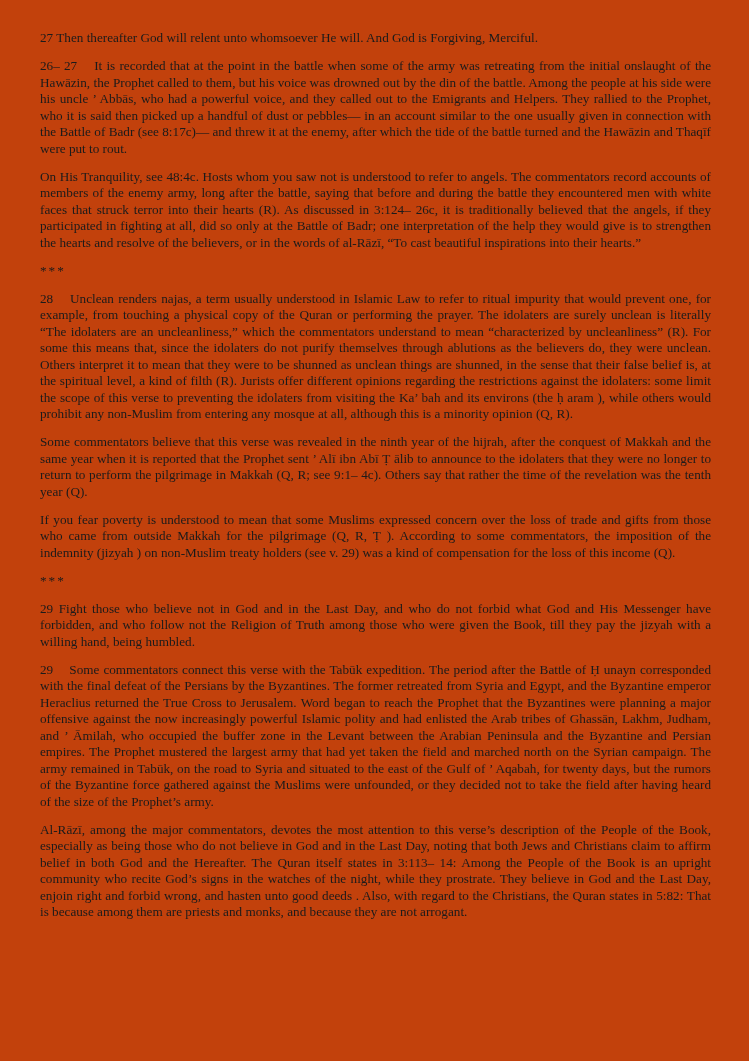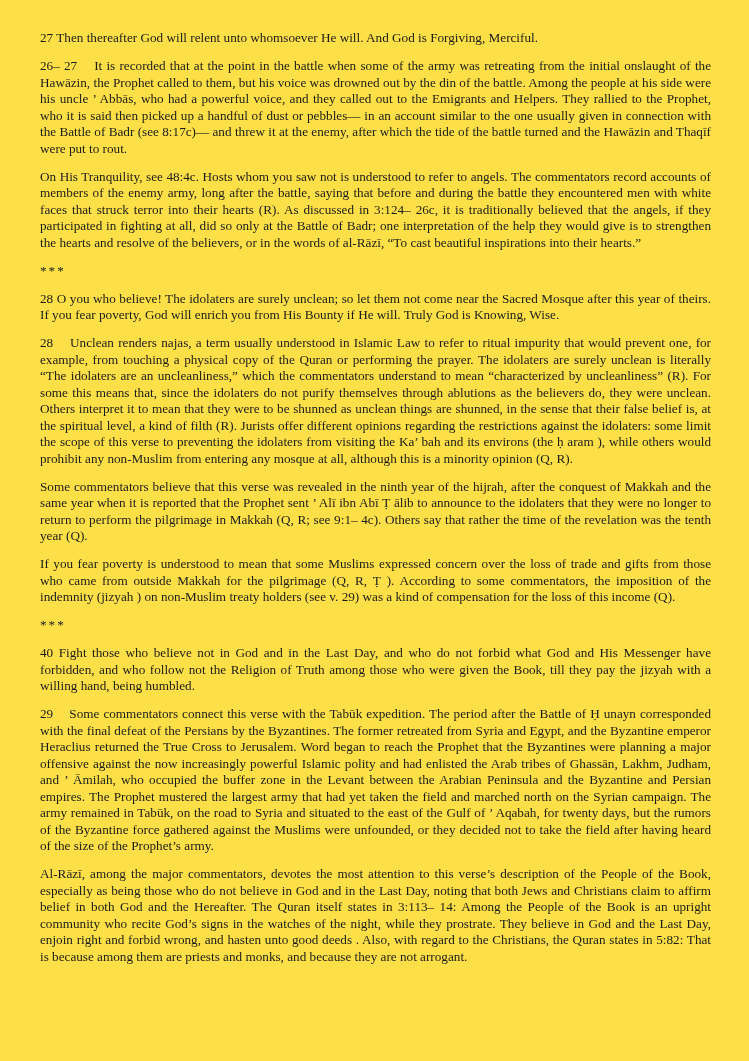--- a/index.html
+++ b/index.html
@@ -30,28 +30,27 @@
   .content p.separator {
     text-align: left;
     letter-spacing: 2px;
   }
   .run { font-style: normal; }
   .run.it { }
 </style>
 </head>
 <body>
 
-<div class="page" style="background: #fde047;">
+<div class="page" style="background: #c2410c;">
   <div class="content" style="color: rgb(27, 27, 27);">
       <p class="para"><span class="run">27 Then thereafter God will relent unto whomsoever He will. And God is Forgiving, Merciful.</span></p>
       <p class="para"><span class="run">26– 27&nbsp;&nbsp;&nbsp; It is recorded that at the point in the battle when some of the army was retreating from the initial onslaught of the Hawāzin, the Prophet called to them, but his voice was drowned out by the din of the battle. Among the people at his side were his uncle ’ Abbās, who had a powerful voice, and they called out to the Emigrants and Helpers. They rallied to the Prophet, who it is said then picked up a handful of dust or pebbles— in an account similar to the one usually given in connection with the Battle of Badr (see 8:17c)— and threw it at the enemy, after which the tide of the battle turned and the Hawāzin and Thaqīf were put to rout.</span></p>
       <p class="para"><span class="run">On </span><span class="run it">His Tranquility,</span><span class="run"> see 48:4c. </span><span class="run it">Hosts whom you saw not</span><span class="run"> is understood to refer to angels. The commentators record accounts of members of the enemy army, long after the battle, saying that before and during the battle they encountered men with white faces that struck terror into their hearts (R). As discussed in 3:124– 26c, it is traditionally believed that the angels, if they participated in fighting at all, did so only at the Battle of Badr; one interpretation of the help they would give is to strengthen the hearts and resolve of the believers, or in the words of al-Rāzī, “To cast beautiful inspirations into their hearts.”</span></p>
       <p class="para separator"><span class="run">***</span></p>
-      <p class="para"><span class="run">28 O you who believe! The idolaters are surely unclean; so let them not come near the Sacred Mosque after this year of theirs. If you fear poverty, God will enrich you from His Bounty if He will. Truly God is Knowing, Wise.</span></p>
       <p class="para"><span class="run">28&nbsp;&nbsp;&nbsp; </span><span class="run it">Unclean</span><span class="run"> renders </span><span class="run it">najas,</span><span class="run"> a term usually understood in Islamic Law to refer to ritual impurity that would prevent one, for example, from touching a physical copy of the Quran or performing the prayer. </span><span class="run it">The idolaters are surely unclean</span><span class="run"> is literally “The idolaters are an uncleanliness,” which the commentators understand to mean “characterized by uncleanliness” (R). For some this means that, since the idolaters do not purify themselves through ablutions as the believers do, they were unclean. Others interpret it to mean that they were to be shunned as unclean things are shunned, in the sense that their false belief is, at the spiritual level, a kind of filth (R). Jurists offer different opinions regarding the restrictions against the idolaters: some limit the scope of this verse to preventing the idolaters from visiting the Ka’ bah and its environs (the </span><span class="run it">ḥ aram</span><span class="run"> ), while others would prohibit any non-Muslim from entering any mosque at all, although this is a minority opinion (Q, R).</span></p>
       <p class="para"><span class="run">Some commentators believe that this verse was revealed in the ninth year of the </span><span class="run it">hijrah,</span><span class="run"> after the conquest of Makkah and the same year when it is reported that the Prophet sent ’ Alī ibn Abī Ṭ ālib to announce to the idolaters that they were no longer to return to perform the pilgrimage in Makkah (Q, R; see 9:1– 4c). Others say that rather the time of the revelation was the tenth year (Q).</span></p>
       <p class="para"><span class="run it">If you fear poverty</span><span class="run"> is understood to mean that some Muslims expressed concern over the loss of trade and gifts from those who came from outside Makkah for the pilgrimage (Q, R, Ṭ ). According to some commentators, the imposition of the indemnity (</span><span class="run it">jizyah</span><span class="run"> ) on non-Muslim treaty holders (see v. 29) was a kind of compensation for the loss of this income (Q).</span></p>
       <p class="para separator"><span class="run">***</span></p>
-      <p class="para"><span class="run">40 Fight those who believe not in God and in the Last Day, and who do not forbid what God and His Messenger have forbidden, and who follow not the Religion of Truth among those who were given the Book, till they pay the </span><span class="run it">jizyah</span><span class="run"> with a willing hand, being humbled.</span></p>
+      <p class="para"><span class="run">29 Fight those who believe not in God and in the Last Day, and who do not forbid what God and His Messenger have forbidden, and who follow not the Religion of Truth among those who were given the Book, till they pay the </span><span class="run it">jizyah</span><span class="run"> with a willing hand, being humbled.</span></p>
       <p class="para"><span class="run">29&nbsp;&nbsp;&nbsp; Some commentators connect this verse with the Tabūk expedition. The period after the Battle of Ḥ unayn corresponded with the final defeat of the Persians by the Byzantines. The former retreated from Syria and Egypt, and the Byzantine emperor Heraclius returned the True Cross to Jerusalem. Word began to reach the Prophet that the Byzantines were planning a major offensive against the now increasingly powerful Islamic polity and had enlisted the Arab tribes of Ghassān, Lakhm, Judham, and ’ Āmilah, who occupied the buffer zone in the Levant between the Arabian Peninsula and the Byzantine and Persian empires. The Prophet mustered the largest army that had yet taken the field and marched north on the Syrian campaign. The army remained in Tabūk, on the road to Syria and situated to the east of the Gulf of ’ Aqabah, for twenty days, but the rumors of the Byzantine force gathered against the Muslims were unfounded, or they decided not to take the field after having heard of the size of the Prophet’s army.</span></p>
       <p class="para"><span class="run">Al-Rāzī, among the major commentators, devotes the most attention to this verse’s description of the People of the Book, especially as being </span><span class="run it">those who do not believe in God and in the Last Day,</span><span class="run"> noting that both Jews and Christians claim to affirm belief in both God and the Hereafter. The Quran itself states in 3:113– 14: </span><span class="run it">Among the People of the Book is an upright community who recite God’s signs in the watches of the night, while they prostrate. They believe in God and the Last Day, enjoin right and forbid wrong, and hasten unto good deeds</span><span class="run"> . Also, with regard to the Christians, the Quran states in 5:82: </span><span class="run it">That is because among them are priests and monks, and because they are not arrogant.</span></p>
     </div>
 </div>
 
 </body></html>

